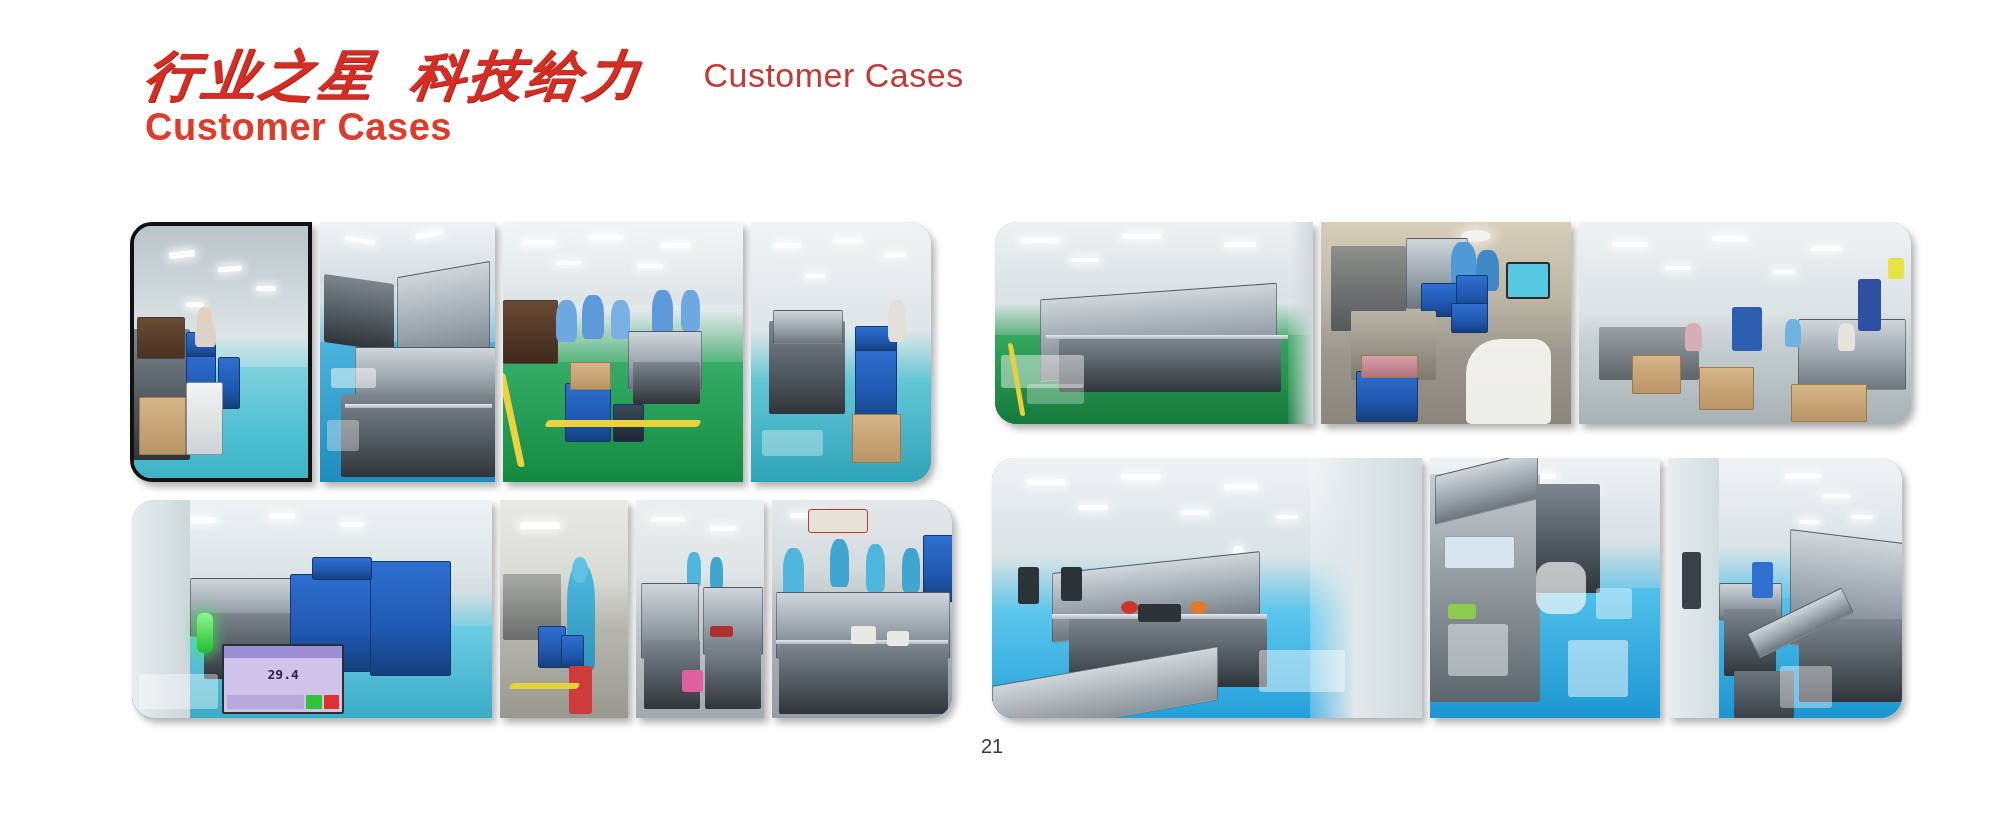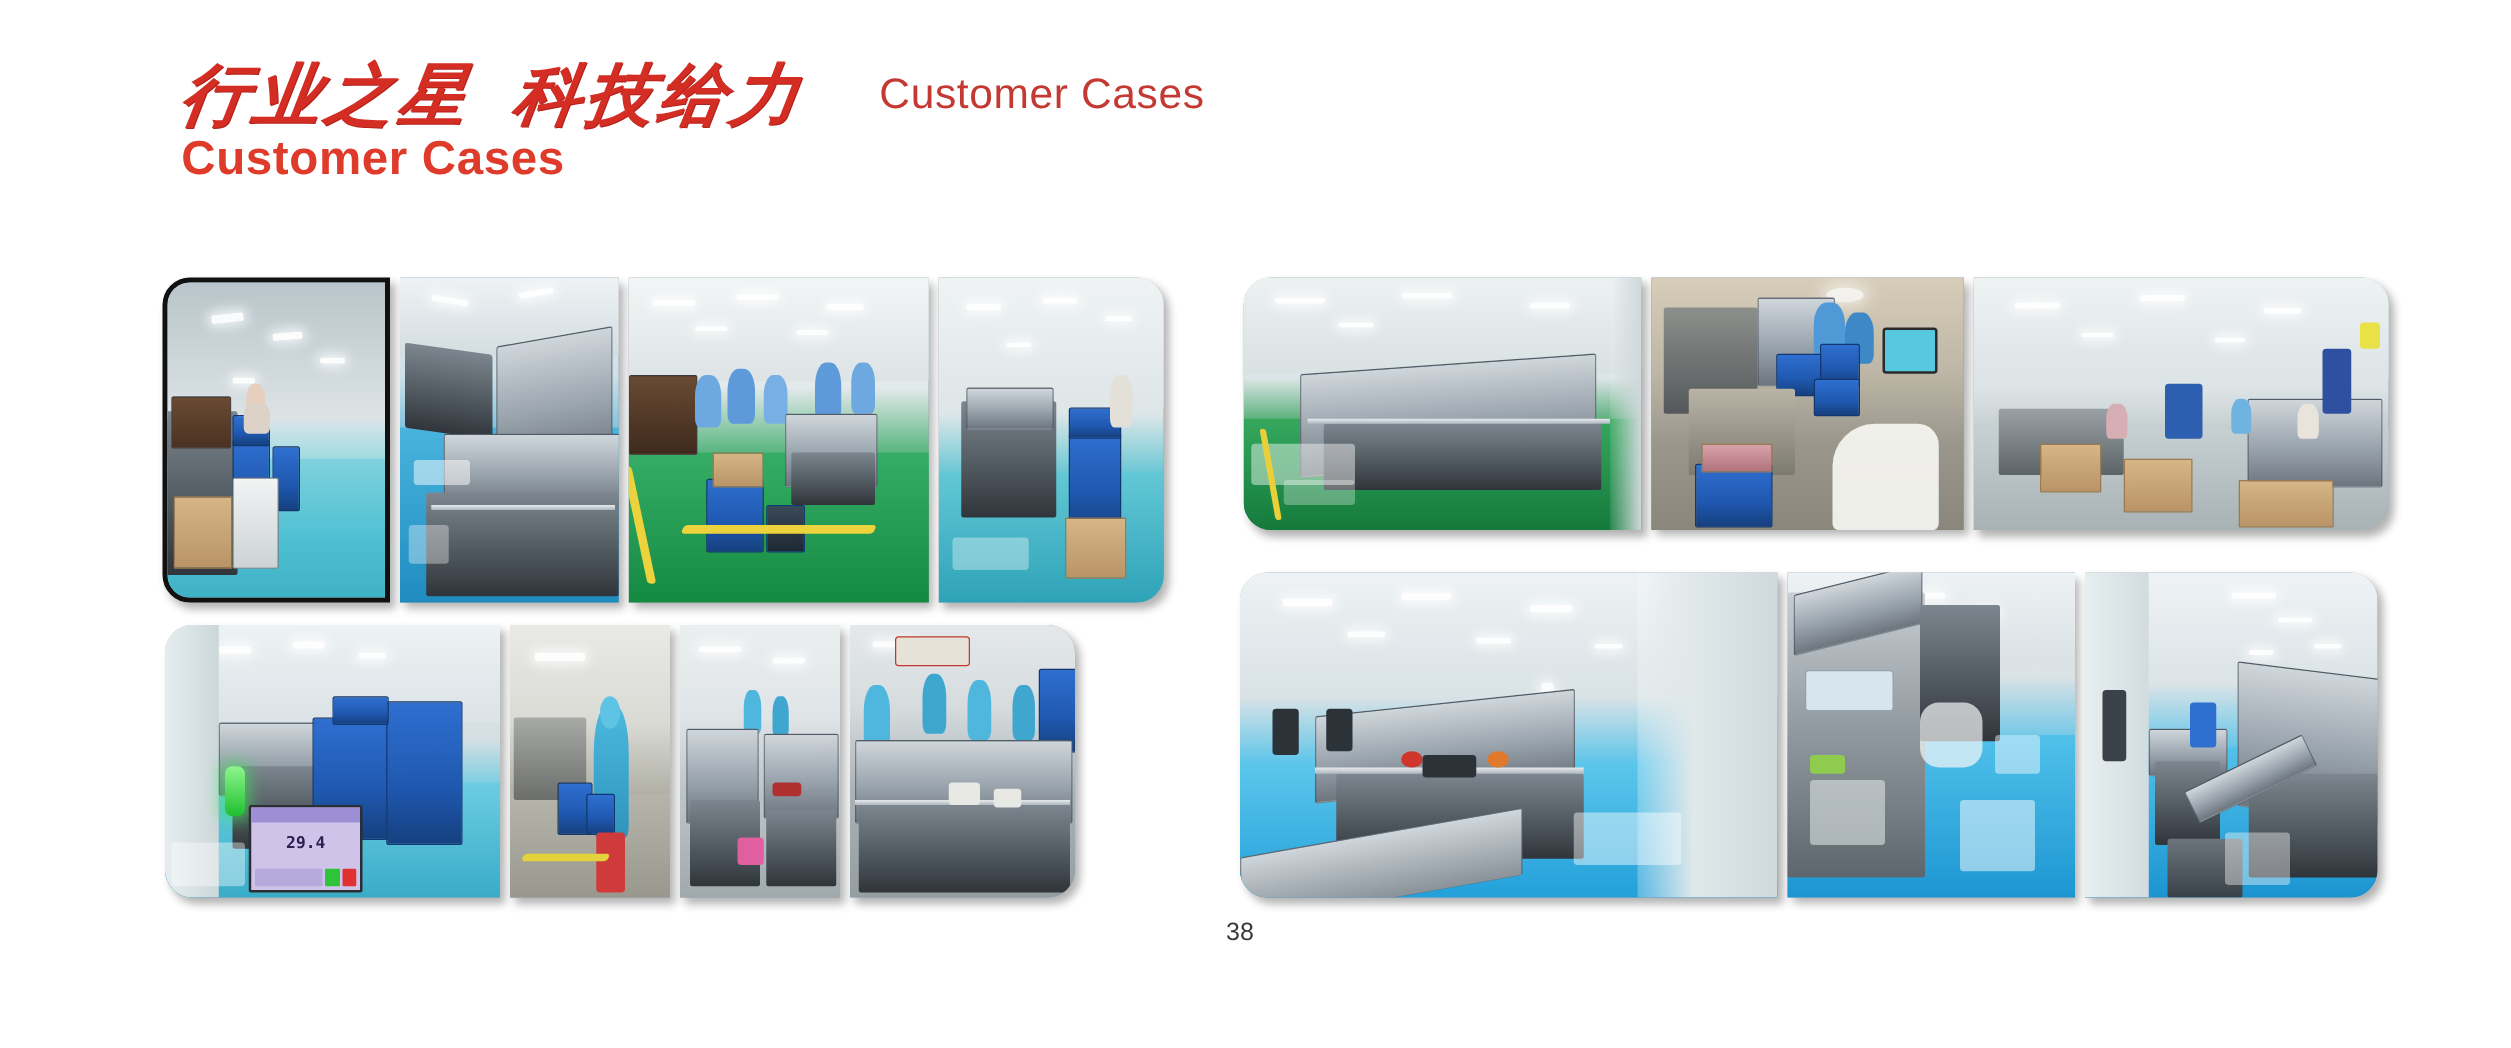--- a/index.html
+++ b/index.html
@@ -216,21 +216,21 @@
     <div class="person" style="left:62%;top:48%;width:5%;height:14%;background:#6fb3e0;"></div>
     <div class="person" style="left:78%;top:50%;width:5%;height:14%;background:#e8e4dc;"></div>
     <div class="glow" style="left:46%;top:42%;width:9%;height:22%;background:#2c5fb0;"></div>
     <div class="glow" style="left:84%;top:28%;width:7%;height:26%;background:#2f4fa0;"></div>
     <div class="glow" style="left:93%;top:18%;width:5%;height:10%;background:#e8e247;"></div>
   </div>
 </div>
 
 <div class="cluster" id="c-bl" style="left:132px;top:500px;">
 
-  <div class="photo rl" style="width:268px;height:218px;">
+  <div class="photo rl" style="width:360px;height:218px;">
     <div class="sc" style="background:linear-gradient(180deg,#e2e9ec 0%,#d4dfe3 42%,#68cbe0 62%,#3fb4cf 100%);"></div>
     <div class="ceil" style="height:36%;background:linear-gradient(180deg,#edf2f4,#dbe3e6);"></div>
     <div class="lamp" style="left:16%;top:8%;width:26px;height:6px;"></div>
     <div class="lamp" style="left:38%;top:6%;width:26px;height:6px;"></div>
     <div class="lamp" style="left:58%;top:10%;width:22px;height:5px;"></div>
     <div class="floor" style="height:42%;background:linear-gradient(180deg,#6ccde2,#39acc8);"></div>
     <div class="wallL" style="width:16%;background:linear-gradient(90deg,#e6edef,#ccd7da);"></div>
     <div class="mach" style="left:16%;top:36%;width:30%;height:26%;"></div>
     <div class="machD" style="left:20%;top:52%;width:34%;height:30%;"></div>
     <div class="crate" style="left:44%;top:34%;width:22%;height:44%;"></div>
@@ -358,13 +358,13 @@
     <div class="machD" style="left:24%;top:58%;width:22%;height:26%;"></div>
     <div class="glow" style="left:36%;top:40%;width:9%;height:14%;background:#2f6fd0;"></div>
     <div class="mach" style="left:52%;top:30%;width:48%;height:44%;transform:skewY(7deg);"></div>
     <div class="machD" style="left:56%;top:62%;width:44%;height:32%;"></div>
     <div class="mach" style="left:34%;top:58%;width:44%;height:10%;transform:rotate(-26deg);"></div>
     <div class="machD" style="left:28%;top:82%;width:26%;height:18%;background:linear-gradient(180deg,#6c757c,#3a4148);"></div>
     <div class="glow" style="left:48%;top:80%;width:22%;height:16%;background:rgba(255,255,255,0.4);"></div>
   </div>
 </div>
 
-<div id="pagenum"><span>38</span></div>
+<div id="pagenum"><span>21</span></div>
 
 </body></html>

